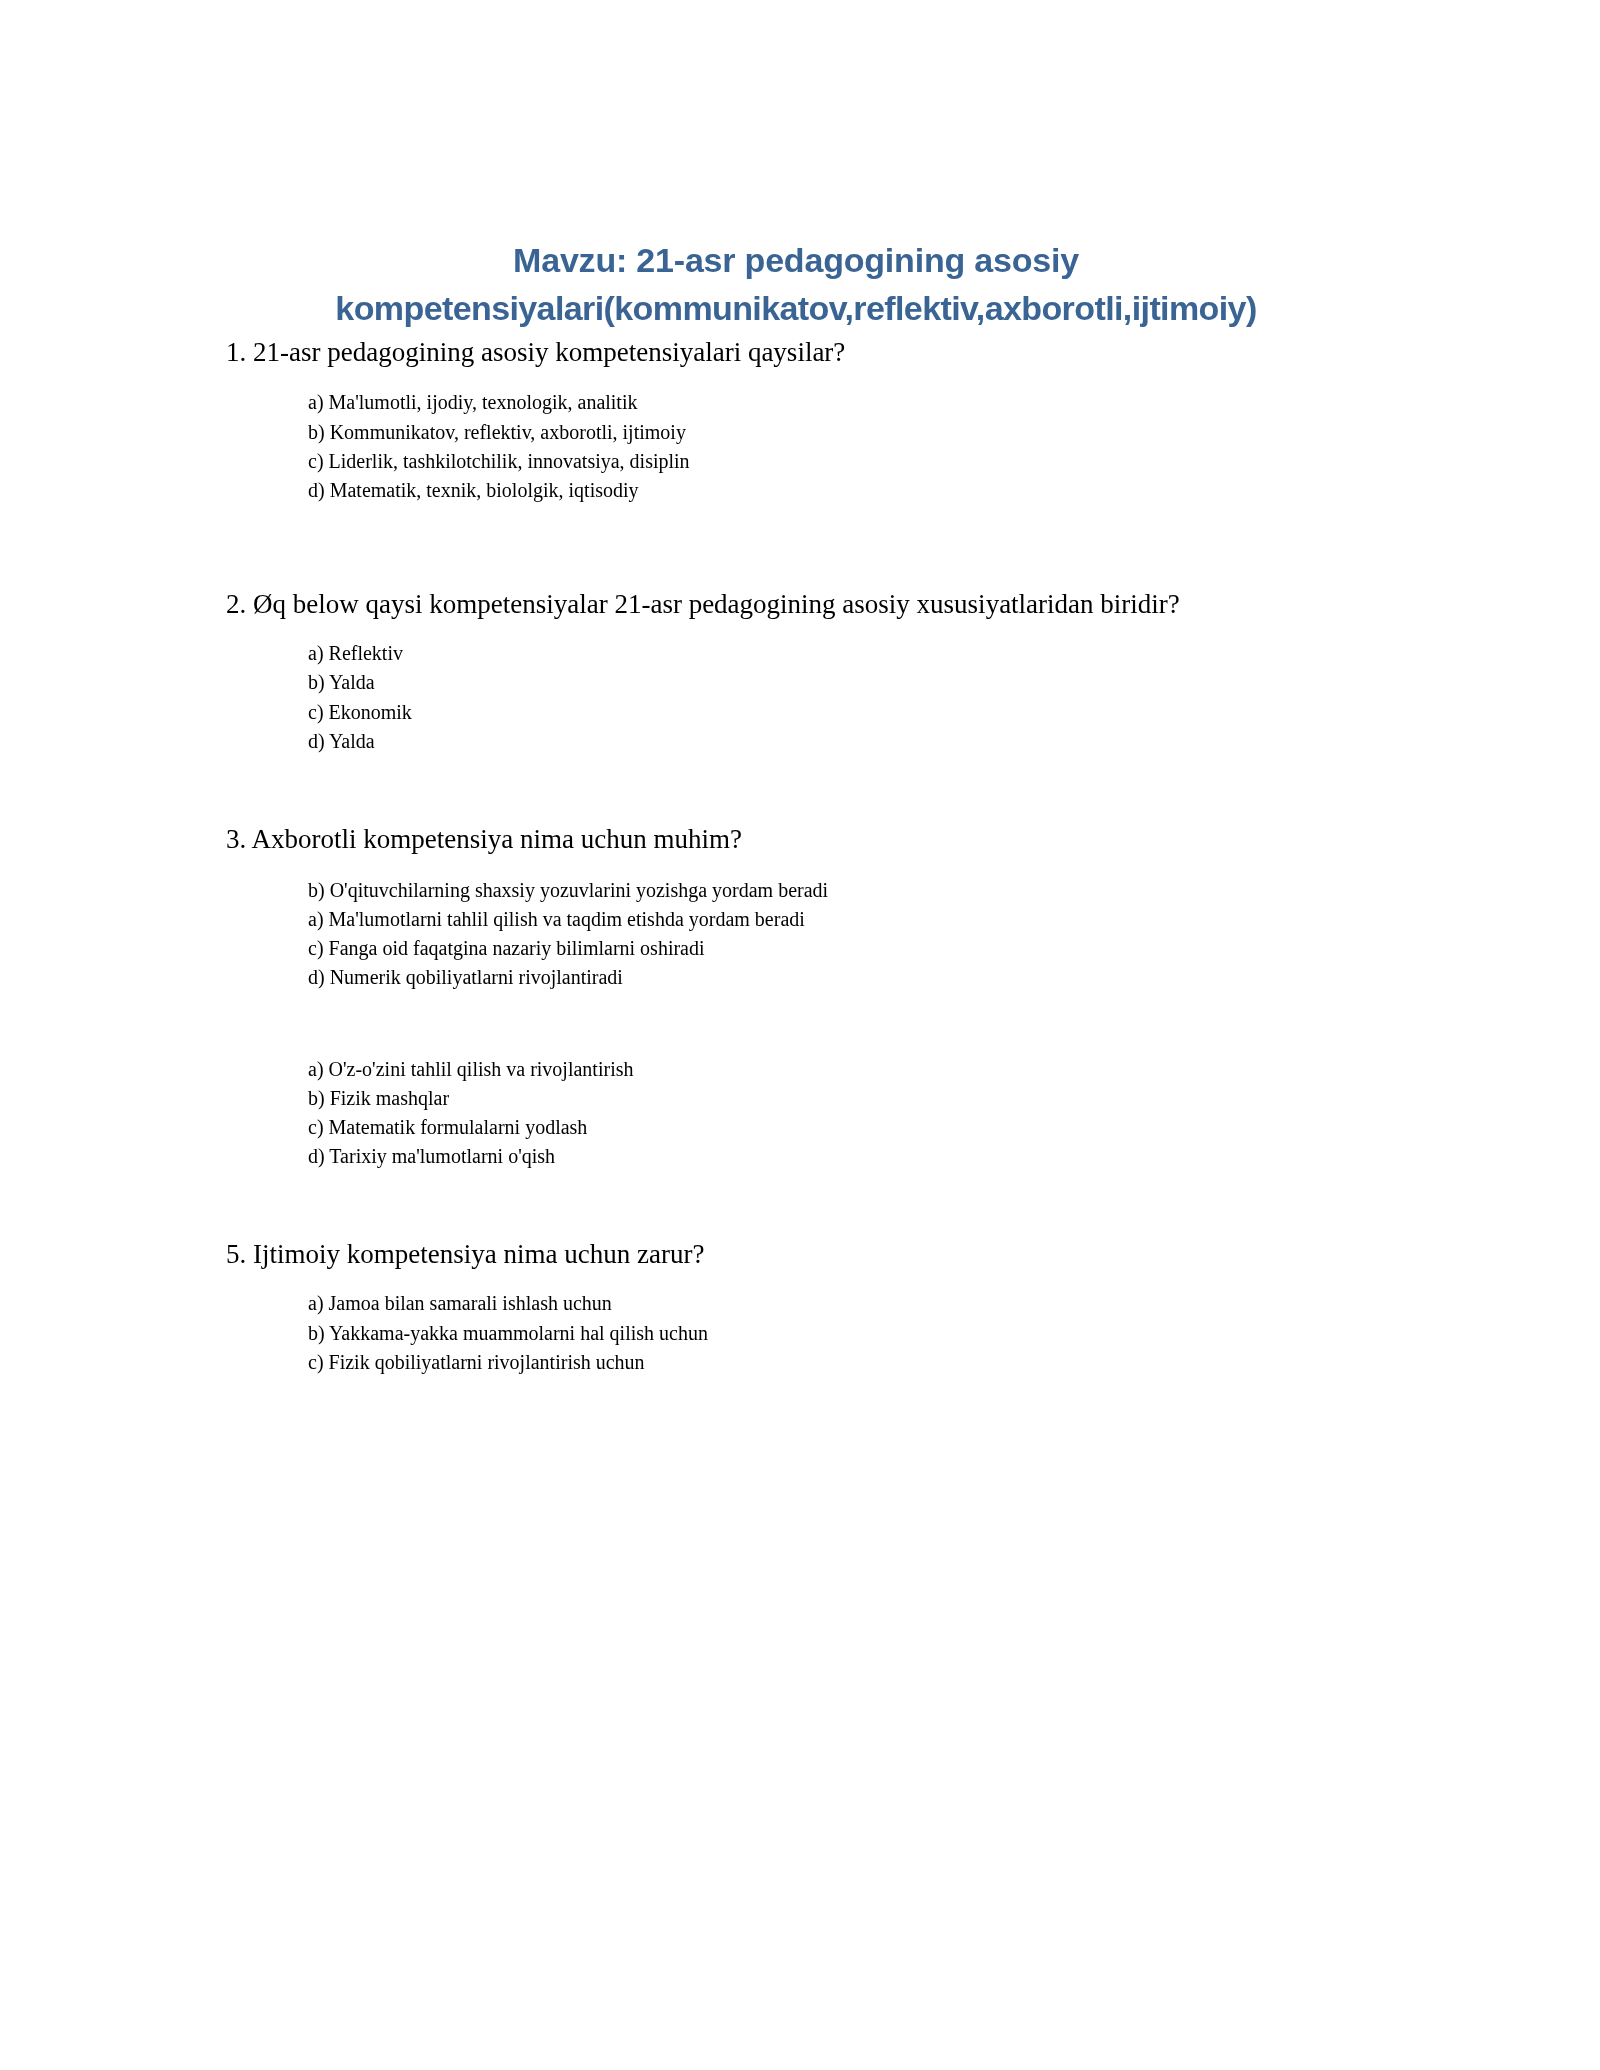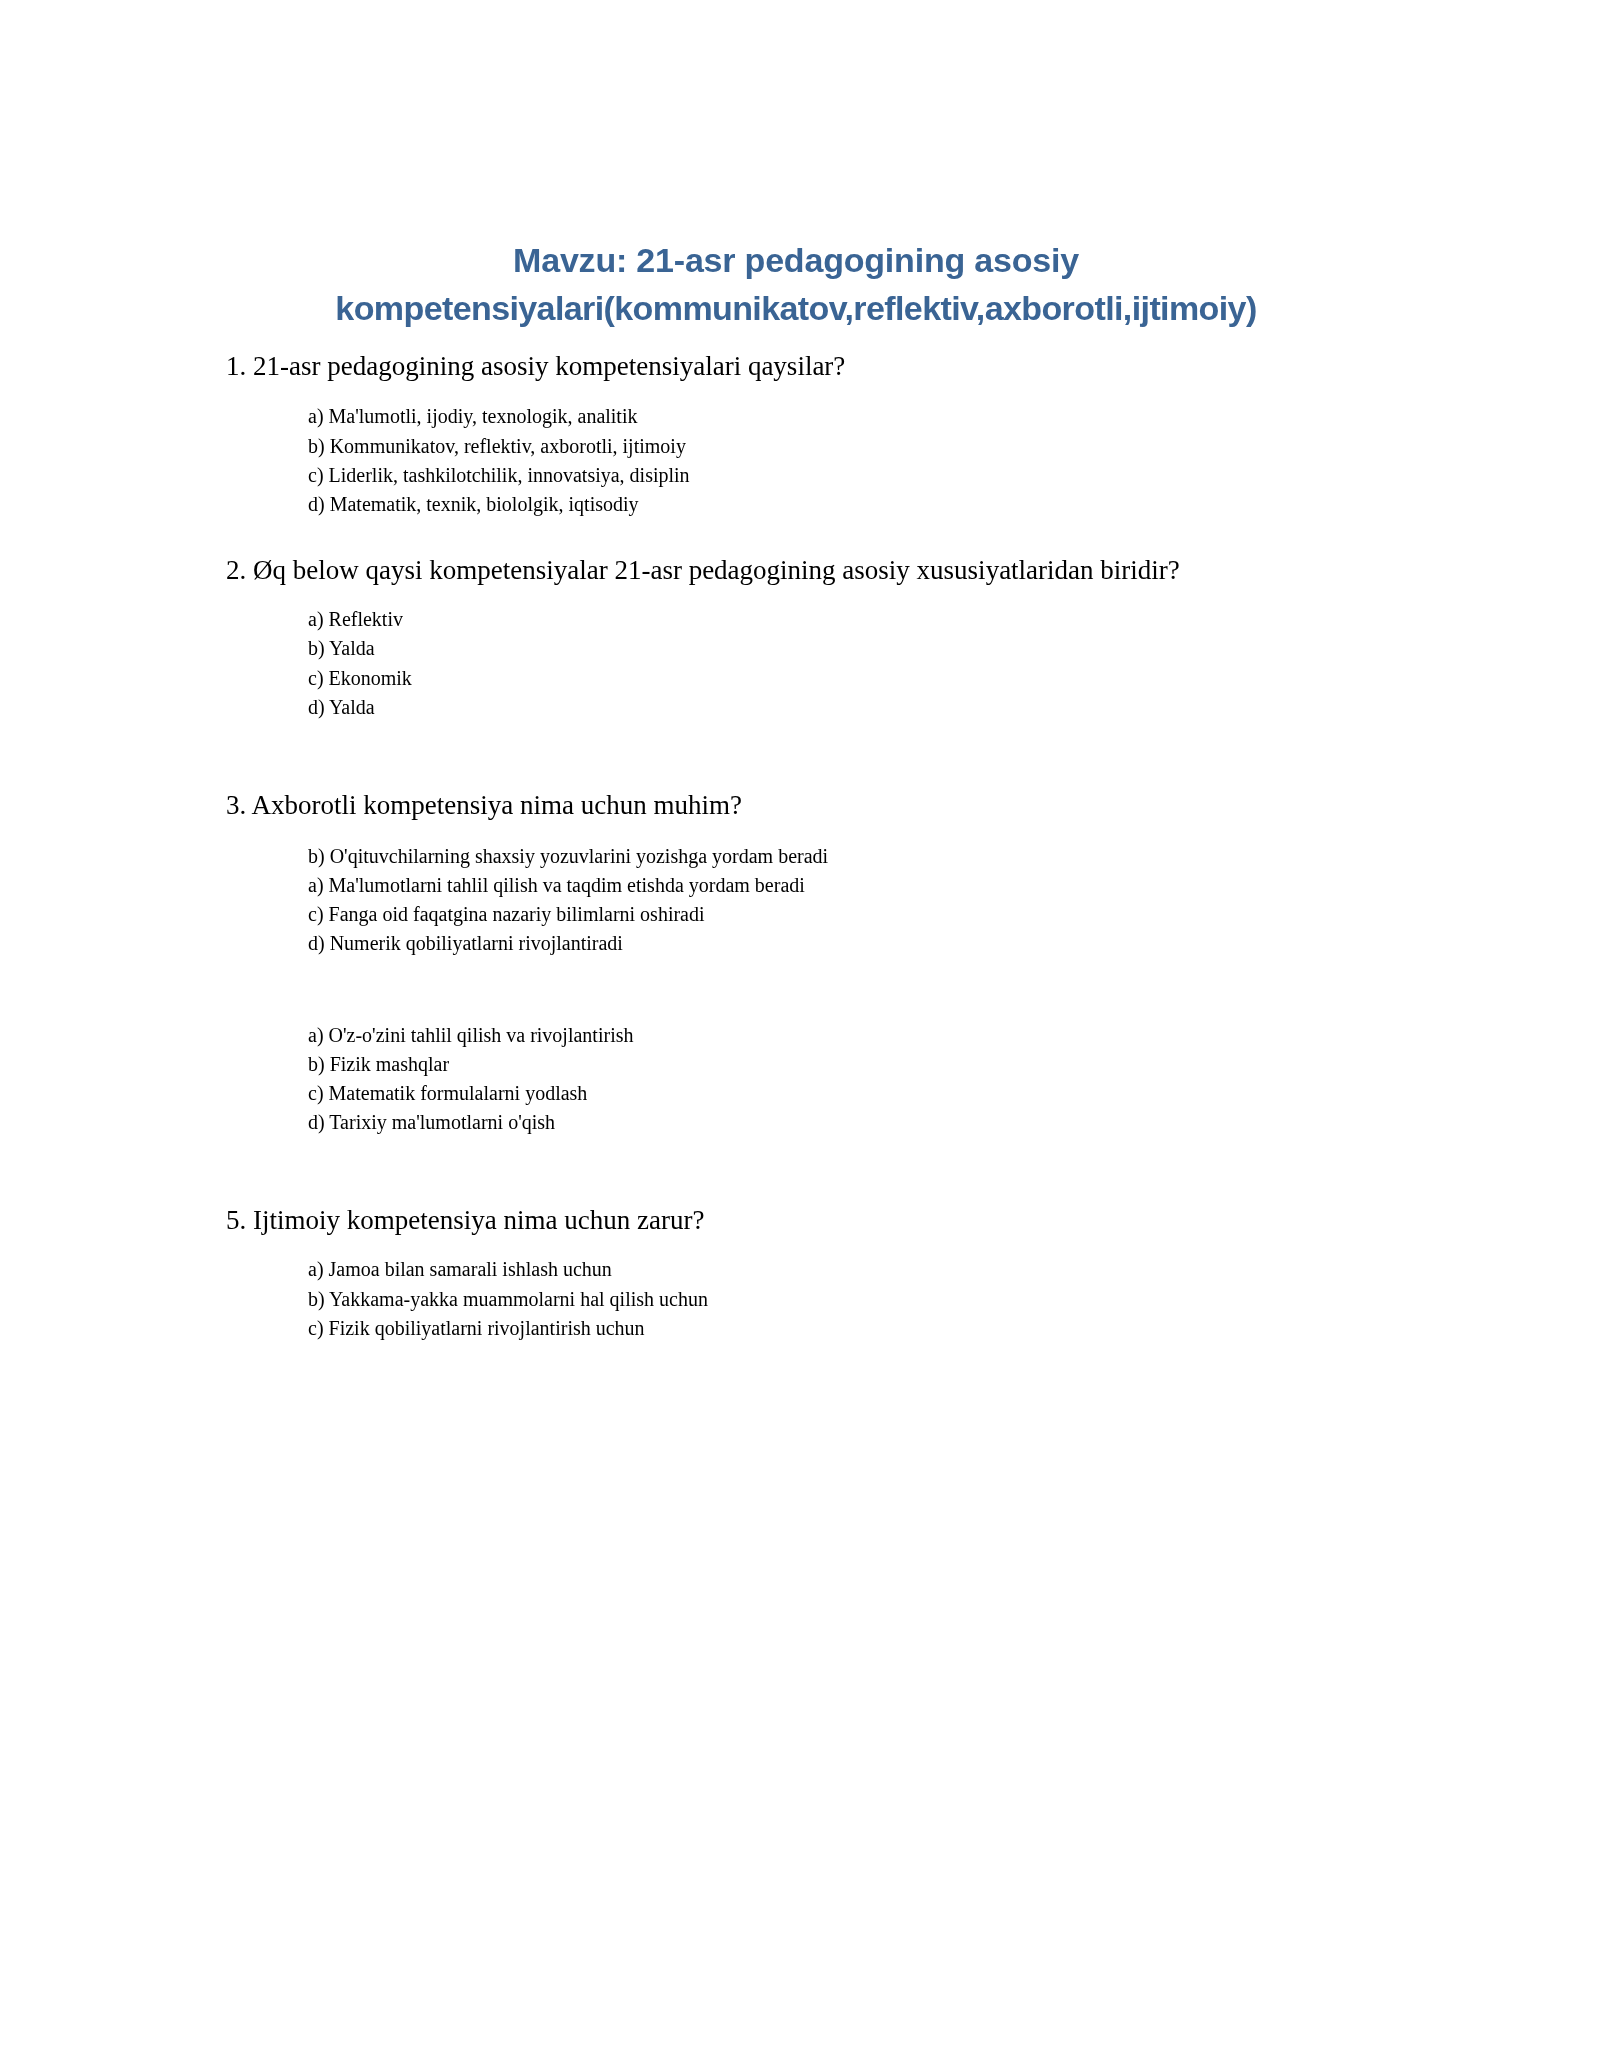--- a/index.html
+++ b/index.html
@@ -64,23 +64,23 @@
     margin: 0;
     padding: 0;
   }
   .option-item {
     font-size: 20px;
     line-height: 1.46;
     margin: 0;
     padding: 0 0 0 82px;
     white-space: nowrap;
   }
-  .q1 { margin-top: 14px; }
+  .q1 { }
   .q1 .option-list { margin-top: 16px; }
-  .q2 { margin-top: 32px; }
+  .q2 { margin-top: 80px; }
   .q2 .option-list { margin-top: 14px; }
   .q3 { margin-top: 64px; }
   .q3 .option-list { margin-top: 16px; }
   .q4 { margin-top: 62px; }
   .q4 .option-list { margin-top: 14px; }
   .q5 { margin-top: 64px; }
   .q5 .option-list { margin-top: 14px; }
 </style>
 </head>
 <body>

